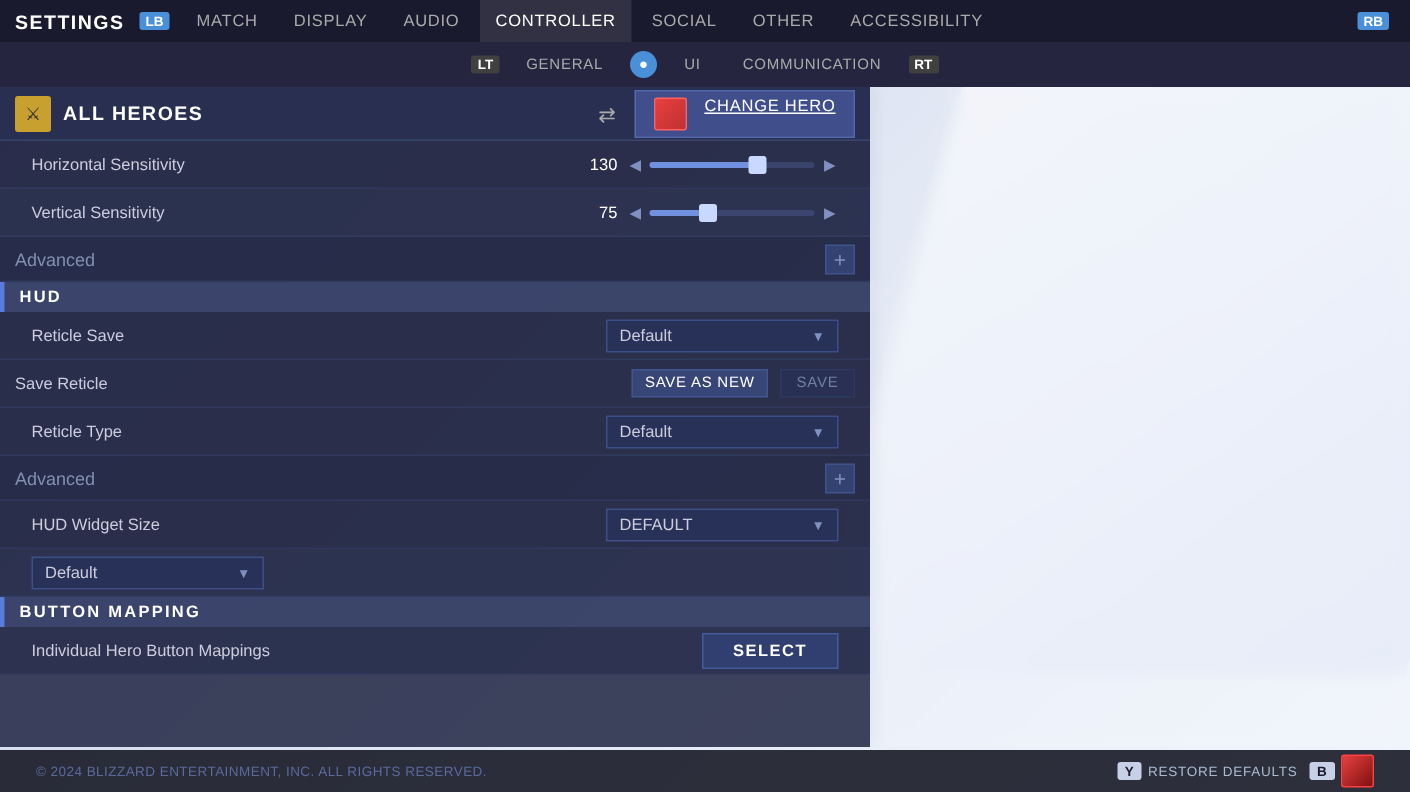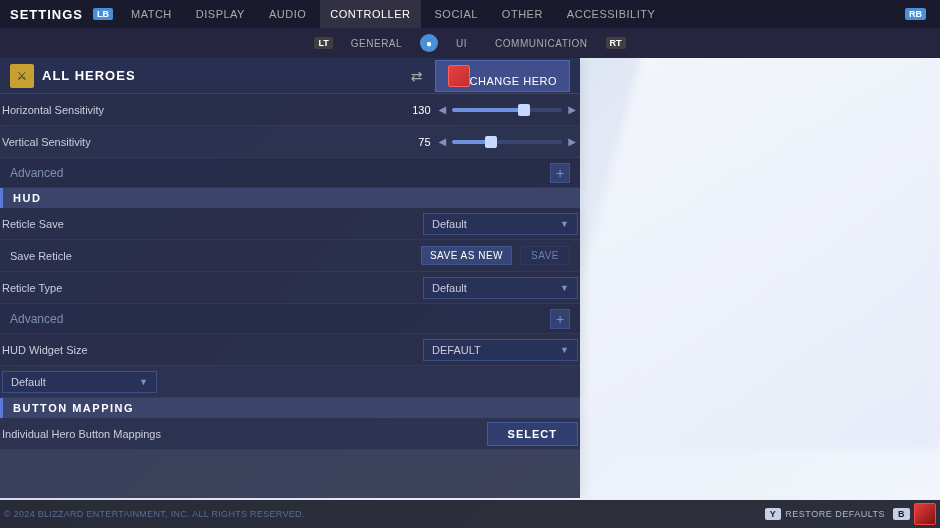--- a/index.html
+++ b/index.html
@@ -172,22 +172,23 @@
     }
     .change-hero-btn {
       background: rgba(80, 100, 180, 0.6);
       border: 1px solid rgba(100,130,200,0.5);
       color: white;
       font-size: 11px;
       padding: 4px 12px;
       cursor: pointer;
       letter-spacing: 0.5px;
       display: flex;
-      align-items: flex-end;
-      gap: 0;
+      align-items: flex-start;
+      gap: 12px;
+      text-decoration: underline;
     }
     .hero-portrait {
       width: 22px;
       height: 22px;
       background: linear-gradient(135deg, #e84040, #c03030);
       border-radius: 2px;
       border: 1px solid #ff6060;
     }
 
     
@@ -206,21 +207,21 @@
       letter-spacing: 1.5px;
       padding: 4px 10px;
       border-left: 3px solid #5a7adc;
       margin-top: 0;
     }
 
     
     .setting-row {
       display: flex;
       align-items: center;
-      padding: 0 2px;
+      padding: 0 21px;
       height: 32px;
       border-bottom: 1px solid rgba(80,100,160,0.2);
       background: rgba(25,30,60,0.5);
     }
     .setting-row:nth-child(even) {
       background: rgba(30,38,70,0.5);
     }
     .setting-label {
       color: #ccd;
       font-size: 11px;
@@ -370,21 +371,21 @@
     
     .bottom-bar {
       position: absolute;
       bottom: 0;
       left: 0;
       right: 0;
       height: 28px;
       background: rgba(10,12,25,0.85);
       display: flex;
       align-items: center;
-      padding: 0 4px;
+      padding: 0 24px;
       z-index: 20;
     }
     .bottom-hint {
       color: #5a6a9a;
       font-size: 9px;
       flex: 1;
       letter-spacing: 0.3px;
     }
     .bottom-actions {
       display: flex;

